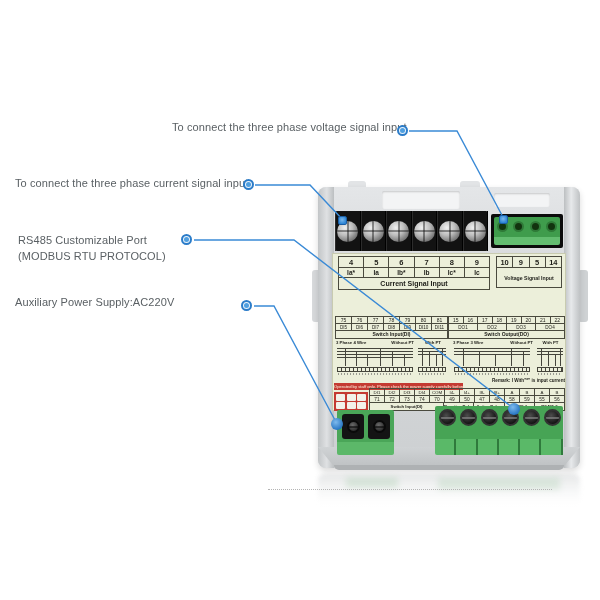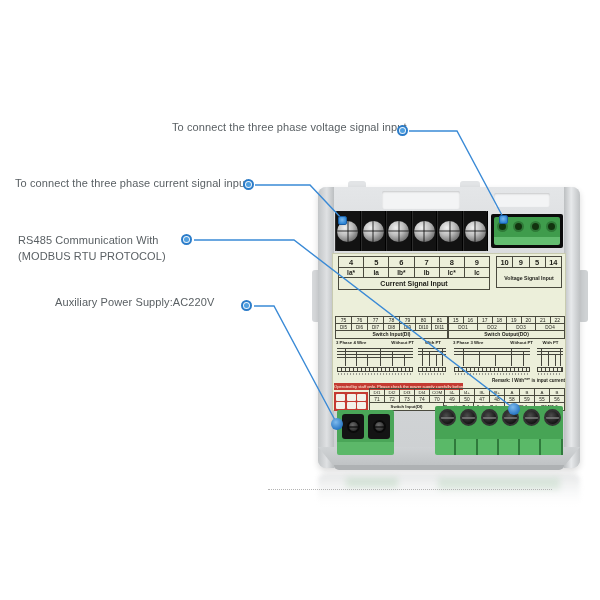--- a/index.html
+++ b/index.html
@@ -3,21 +3,21 @@
 <meta charset="utf-8">
 <style>
   * { margin:0; padding:0; box-sizing:border-box; }
   html,body { background:#fff; }
   .stage { position:relative; width:600px; height:600px; background:#fff; overflow:hidden;
            font-family:"Liberation Sans", sans-serif; }
 
   
   .ann { position:absolute; color:#5a6064; font-size:11px; line-height:15px; z-index:9; letter-spacing:.1px; }
   .ann2 { line-height:16px; }
-  .ann3 { line-height:21px;margin-left:40px; }
+  .ann3 { line-height:21px; }
   .ann-dot { position:absolute; width:11px; height:11px; border-radius:50%;
              border:2px solid #2b7cc9; background:#eaf3fb; z-index:10;
              display:flex; align-items:center; justify-content:center; }
   .ann-dot i { width:5px; height:5px; border-radius:50%; background:#4f9fe0; display:block; }
   svg.lines { position:absolute; left:0; top:0; z-index:8; }
   .target-sq { position:absolute; width:9px; height:9px; background:radial-gradient(circle at 45% 40%, #7db9ec, #2f86d6 70%);
                border:1px solid #1b5fa6; z-index:10; border-radius:2px; }
   .target-dot { position:absolute; width:12px; height:12px; border-radius:50%;
                 background:radial-gradient(circle at 40% 35%, #7db9ec, #2473c2 75%); z-index:10; }
 
@@ -382,21 +382,21 @@
   <svg class="lines" width="600" height="600">
     <polyline points="409,131 457,131 504,219" fill="none" stroke="#3a8ad6" stroke-width="1.4"></polyline>
     <polyline points="255,185 310,185 343,220" fill="none" stroke="#3a8ad6" stroke-width="1.4"></polyline>
     <polyline points="194,240 294,240 513,408" fill="none" stroke="#3a8ad6" stroke-width="1.4"></polyline>
     <polyline points="254,306 274,306 336,422" fill="none" stroke="#3a8ad6" stroke-width="1.4"></polyline>
   </svg>
 
   <div class="ann" style="left:172px; top:120px; width:240px;">To connect the three phase voltage signal input</div>
   <div class="ann" style="left:15px; top:176px; width:240px;">To connect the three phase current signal input</div>
   <div class="ann ann2" style="left:18px; top:232px; width:220px;">
-    <div>RS485 Communication With</div>
+    <div>RS485 Customizable Port</div>
     <div>(MODBUS RTU PROTOCOL)</div>
   </div>
   <div class="ann ann3" style="left:15px; top:292px; width:260px;">
     <div>Auxiliary Power Supply:AC220V</div>
   </div>
 
   <div class="ann-dot" style="left:397px; top:125px;">
       <i></i>
     </div>
   <div class="ann-dot" style="left:243px; top:179px;">

